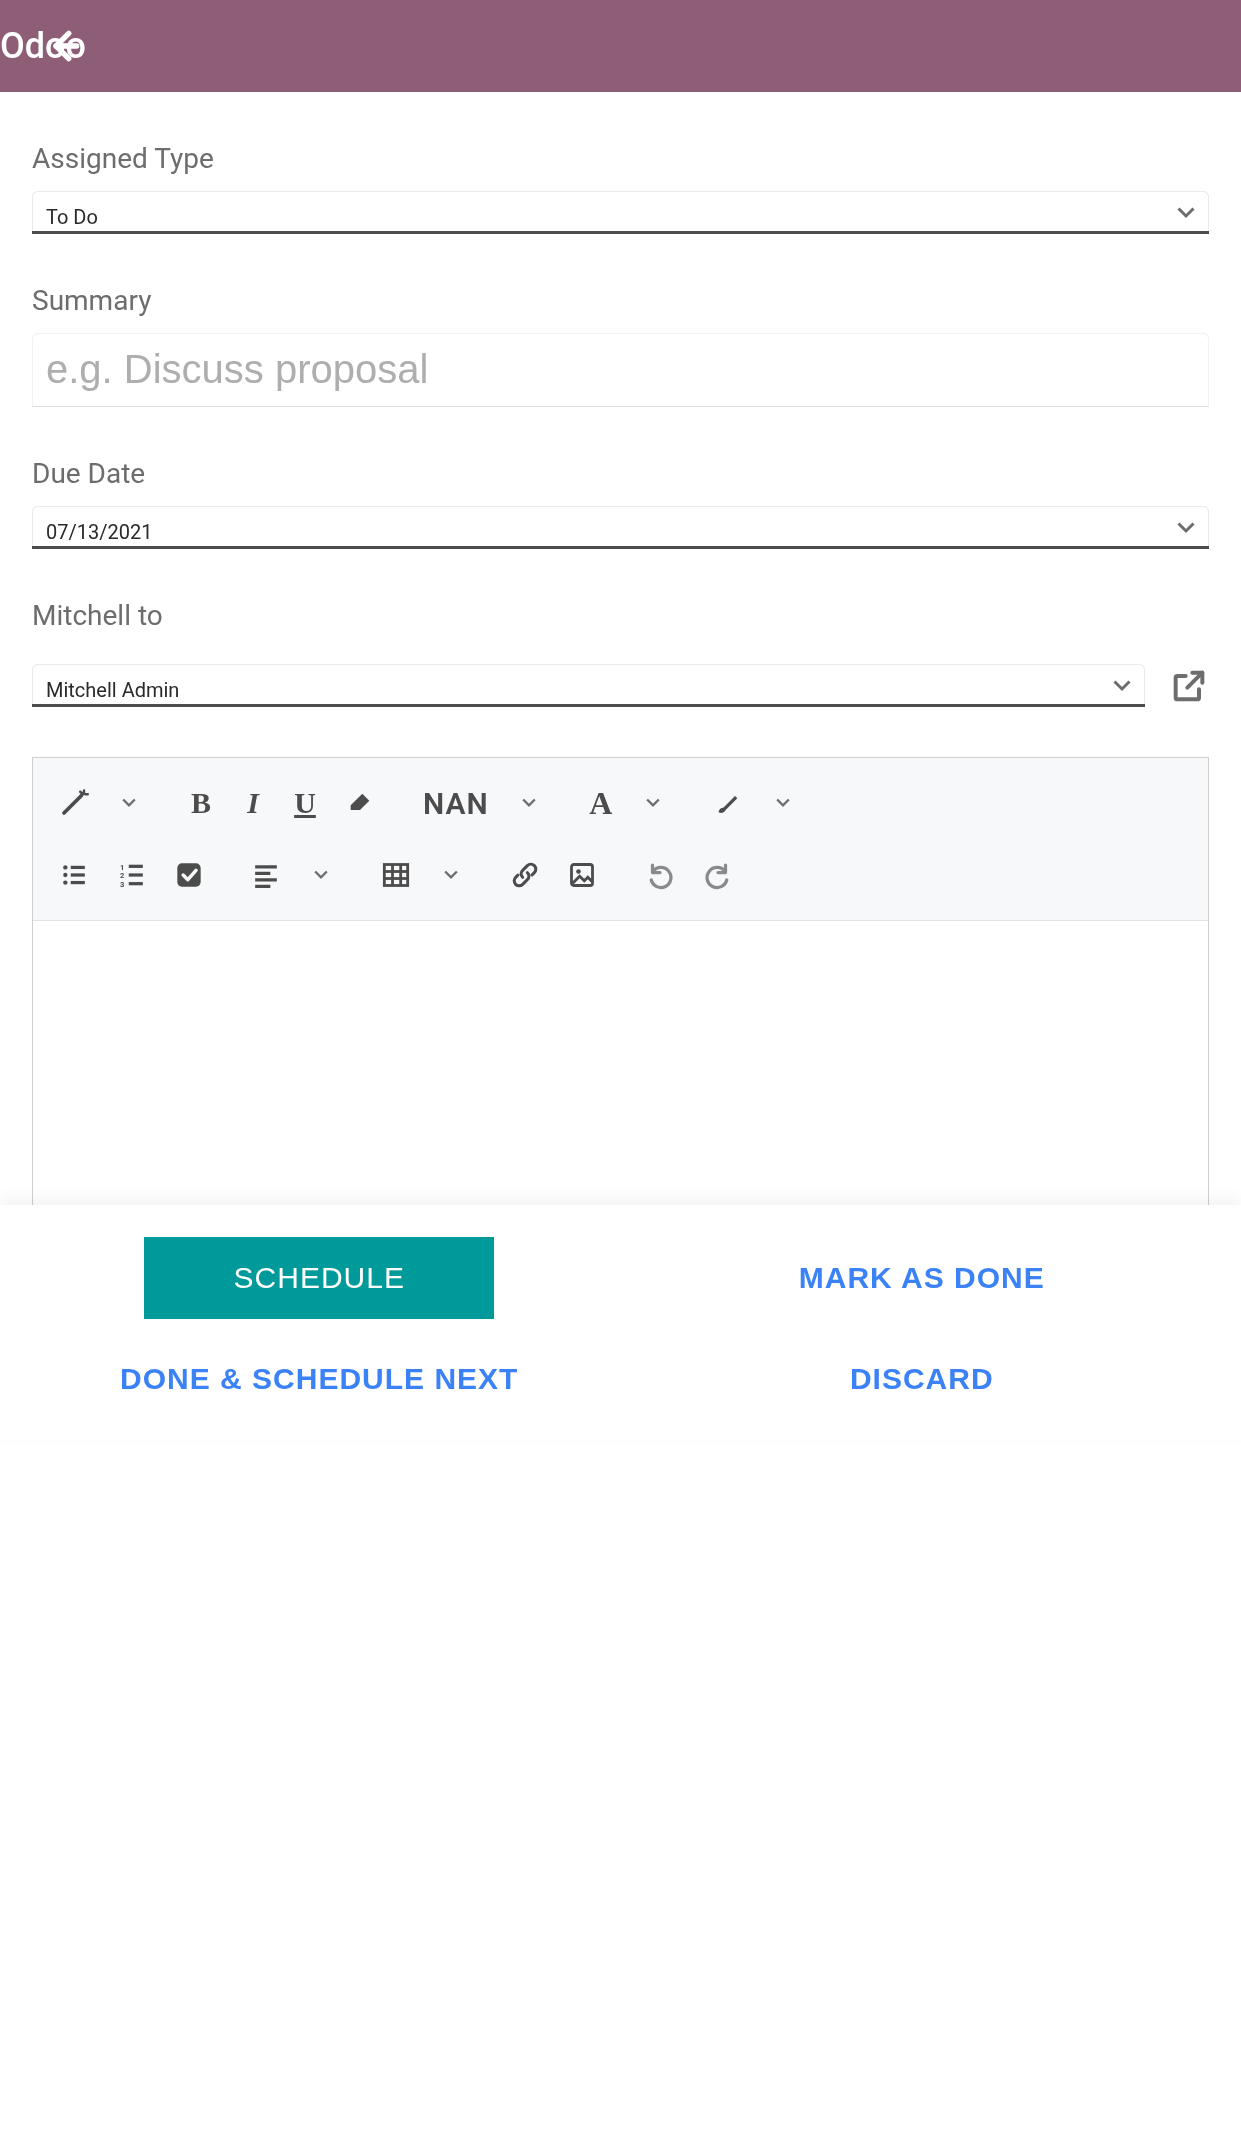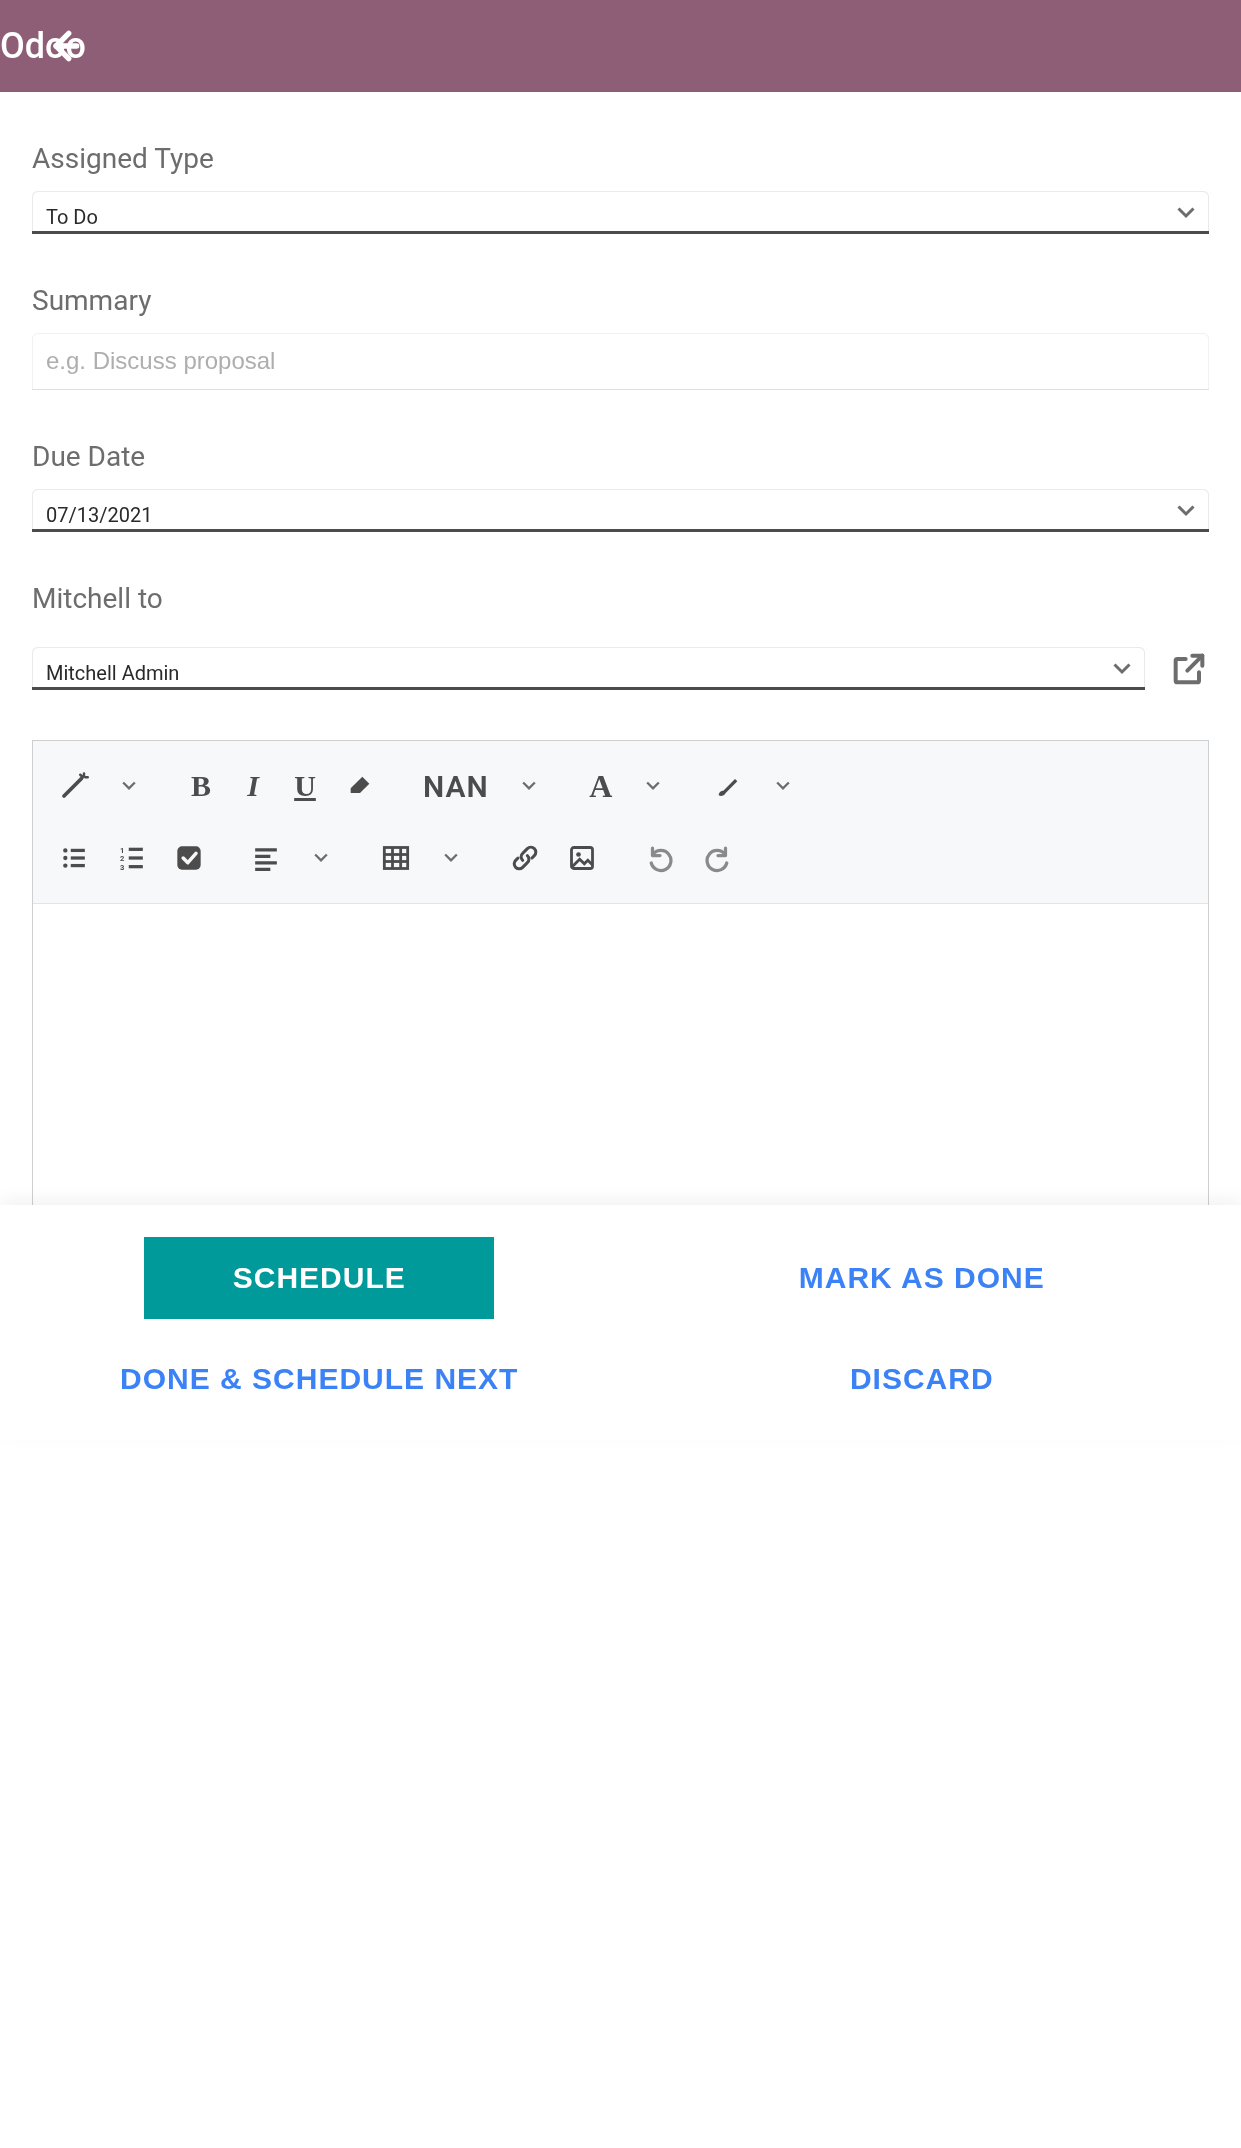--- a/index.html
+++ b/index.html
@@ -62,21 +62,21 @@
       right: 14px;
       top: 50%;
       transform: translateY(-50%);
       pointer-events: none;
     }
     .text-field {
       width: 100%;
       border: none;
       border-bottom: 1px solid #e0e0e0;
       background: #ffffff;
-      font-size: 24px;
+      font-size: 40px;
       color: #2a2a2a;
       padding: 14px 14px 14px 14px;
       border-radius: 6px 6px 0 0;
       box-shadow:
         -1px 0 0 0 #f2f2f2 inset,
         1px 0 0 0 #f2f2f2 inset,
         0 1px 0 0 #f2f2f2 inset;
     }
     .text-field::placeholder { color: #aeaeae; }
     .assigned-row { display: flex; align-items: center; gap: 24px; margin-top: 32px; }
@@ -129,21 +129,21 @@
       grid-template-columns: 1fr 1fr;
       row-gap: 40px;
       column-gap: 40px;
       align-items: center;
       justify-items: center;
     }
     .btn-primary {
       background: #009a9a;
       color: #ffffff;
       font-size: 30px;
-      font-weight: 700;
+      font-weight: 400;
       letter-spacing: 1px;
       border: none;
       padding: 24px 0;
       width: 350px;
       text-align: center;
       cursor: pointer;
     }
     .btn-link {
       background: transparent;
       color: #3b82f6;

